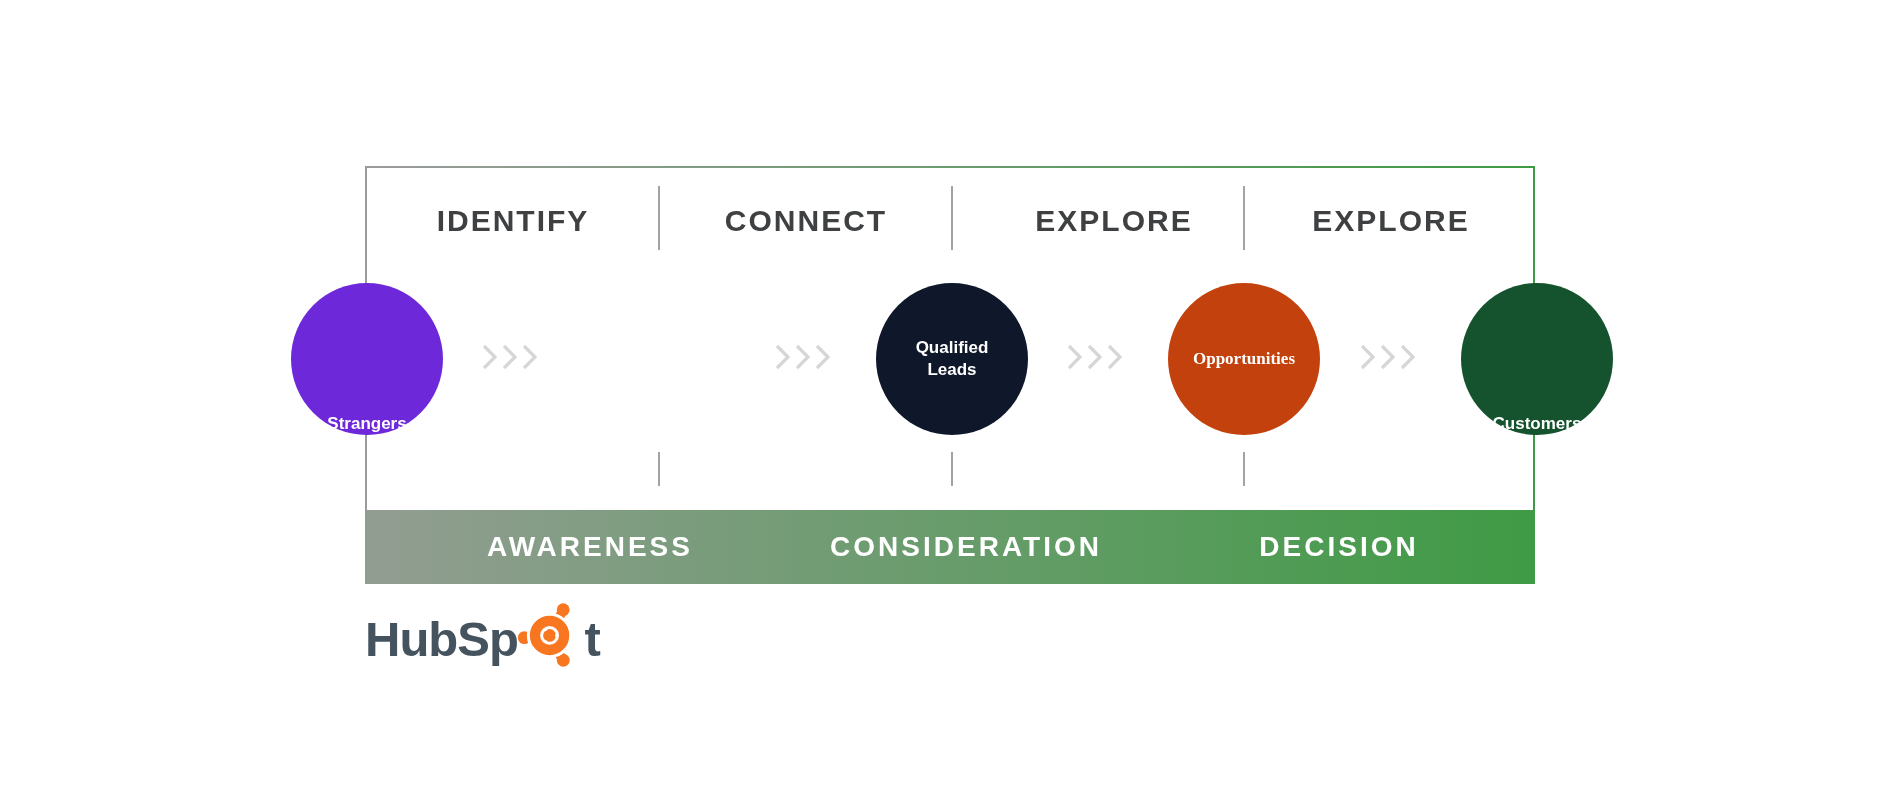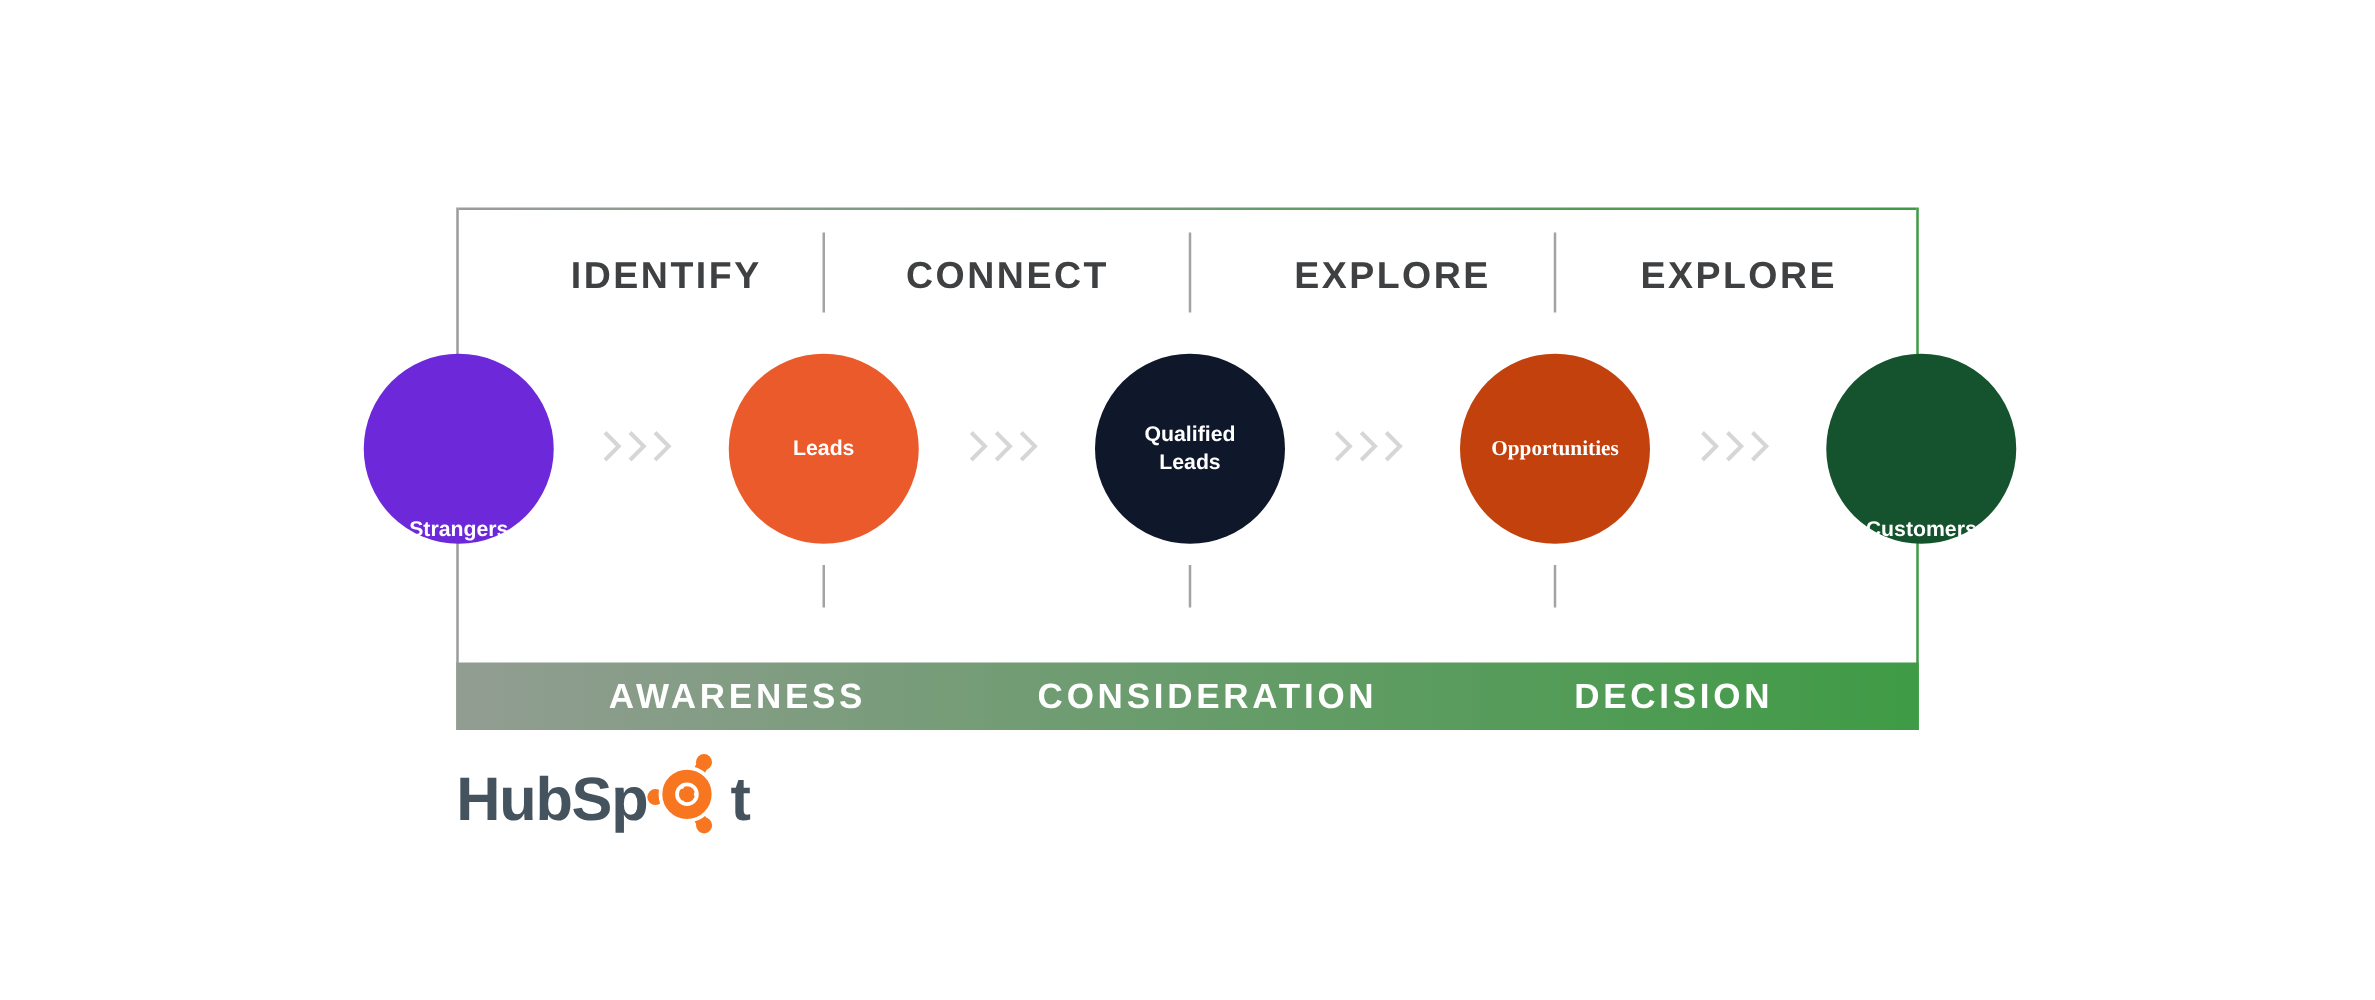--- a/index.html
+++ b/index.html
@@ -30,21 +30,21 @@
   .stage-label {
     position: absolute;
     top: 36px;
     transform: translateX(-50%);
     font-size: 30px;
     font-weight: bold;
     letter-spacing: 2px;
     color: #3f4042;
     white-space: nowrap;
   }
-  .stage-label.s0 { left: 146px; margin-left: 20px; }
+  .stage-label.s0 { left: 146px; }
   .stage-label.s1 { left: 439px; }
   .stage-label.s2 { left: 731px; margin-left: 16px; }
   .stage-label.s3 { left: 1024px; }
 
   
   .tick {
     position: absolute;
     width: 2px;
     background: #a3a3a3;
   }
@@ -90,21 +90,21 @@
   .chev polyline {
     fill: none;
     stroke: #d6d6d6;
     stroke-width: 3.2;
   }
 
   
   .phase-bar {
     position: absolute;
     left: -2px; right: -2px; bottom: -2px;
-    height: 54px;
+    height: 74px;
     background: linear-gradient(90deg, #929d92, #3f9b45);
   }
   .phase-label {
     position: absolute;
     top: 50%;
     transform: translate(-50%, -50%);
     color: #ffffff;
     font-size: 28px;
     font-weight: bold;
     letter-spacing: 3px;
@@ -148,23 +148,20 @@
     <div class="tick top x0"></div>
     <div class="tick top x1"></div>
     <div class="tick top x2"></div>
     <div class="tick bottom x0"></div>
     <div class="tick bottom x1"></div>
     <div class="tick bottom x2"></div>
 
     <div class="node n0" style="background: #6d28d9; align-items: flex-end;">
       <span>Strangers</span>
     </div>
-    <div class="node n1" style="background: rgb(234, 90, 43);">
-      <span>Leads</span>
-    </div>
     <div class="node n2" style="background: #0f172a;">
       <span>Qualified Leads</span>
     </div>
     <div class="node n3" style="background: #c2410c; font-family: Liberation Serif, serif;">
       <span>Opportunities</span>
     </div>
     <div class="node n4" style="background: #14532d; align-items: flex-end;">
       <span>Customers</span>
     </div>
 

